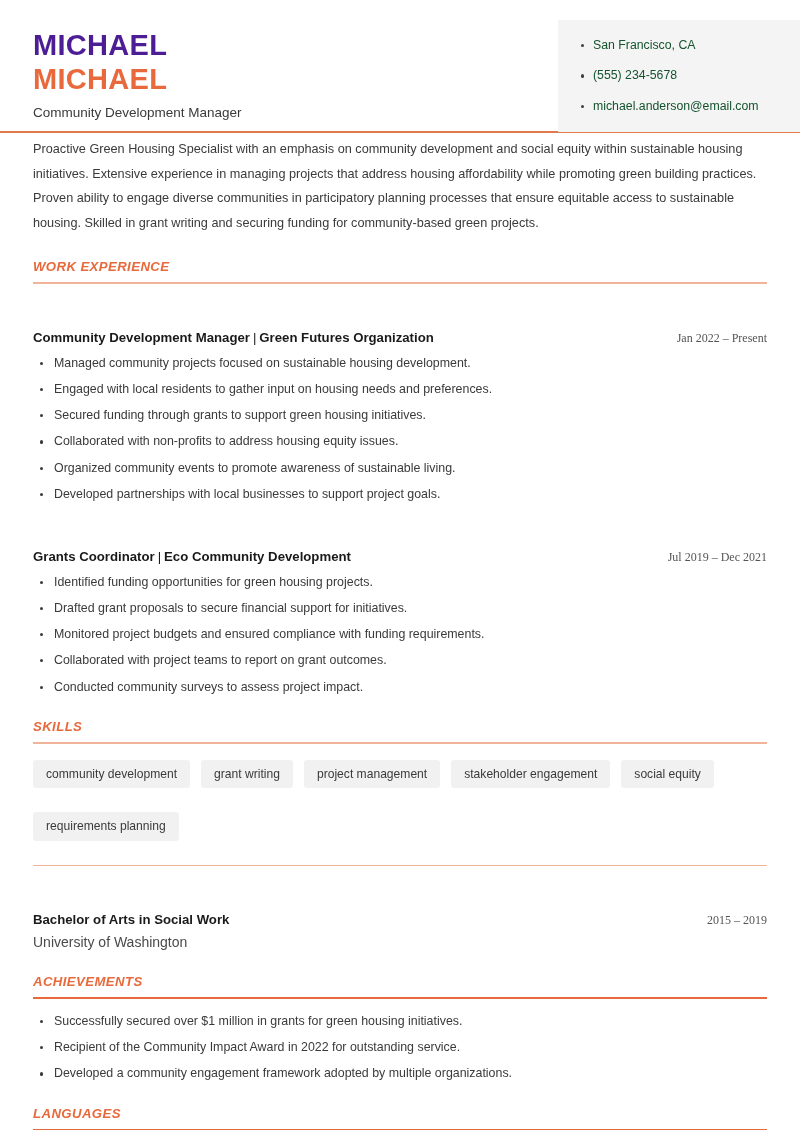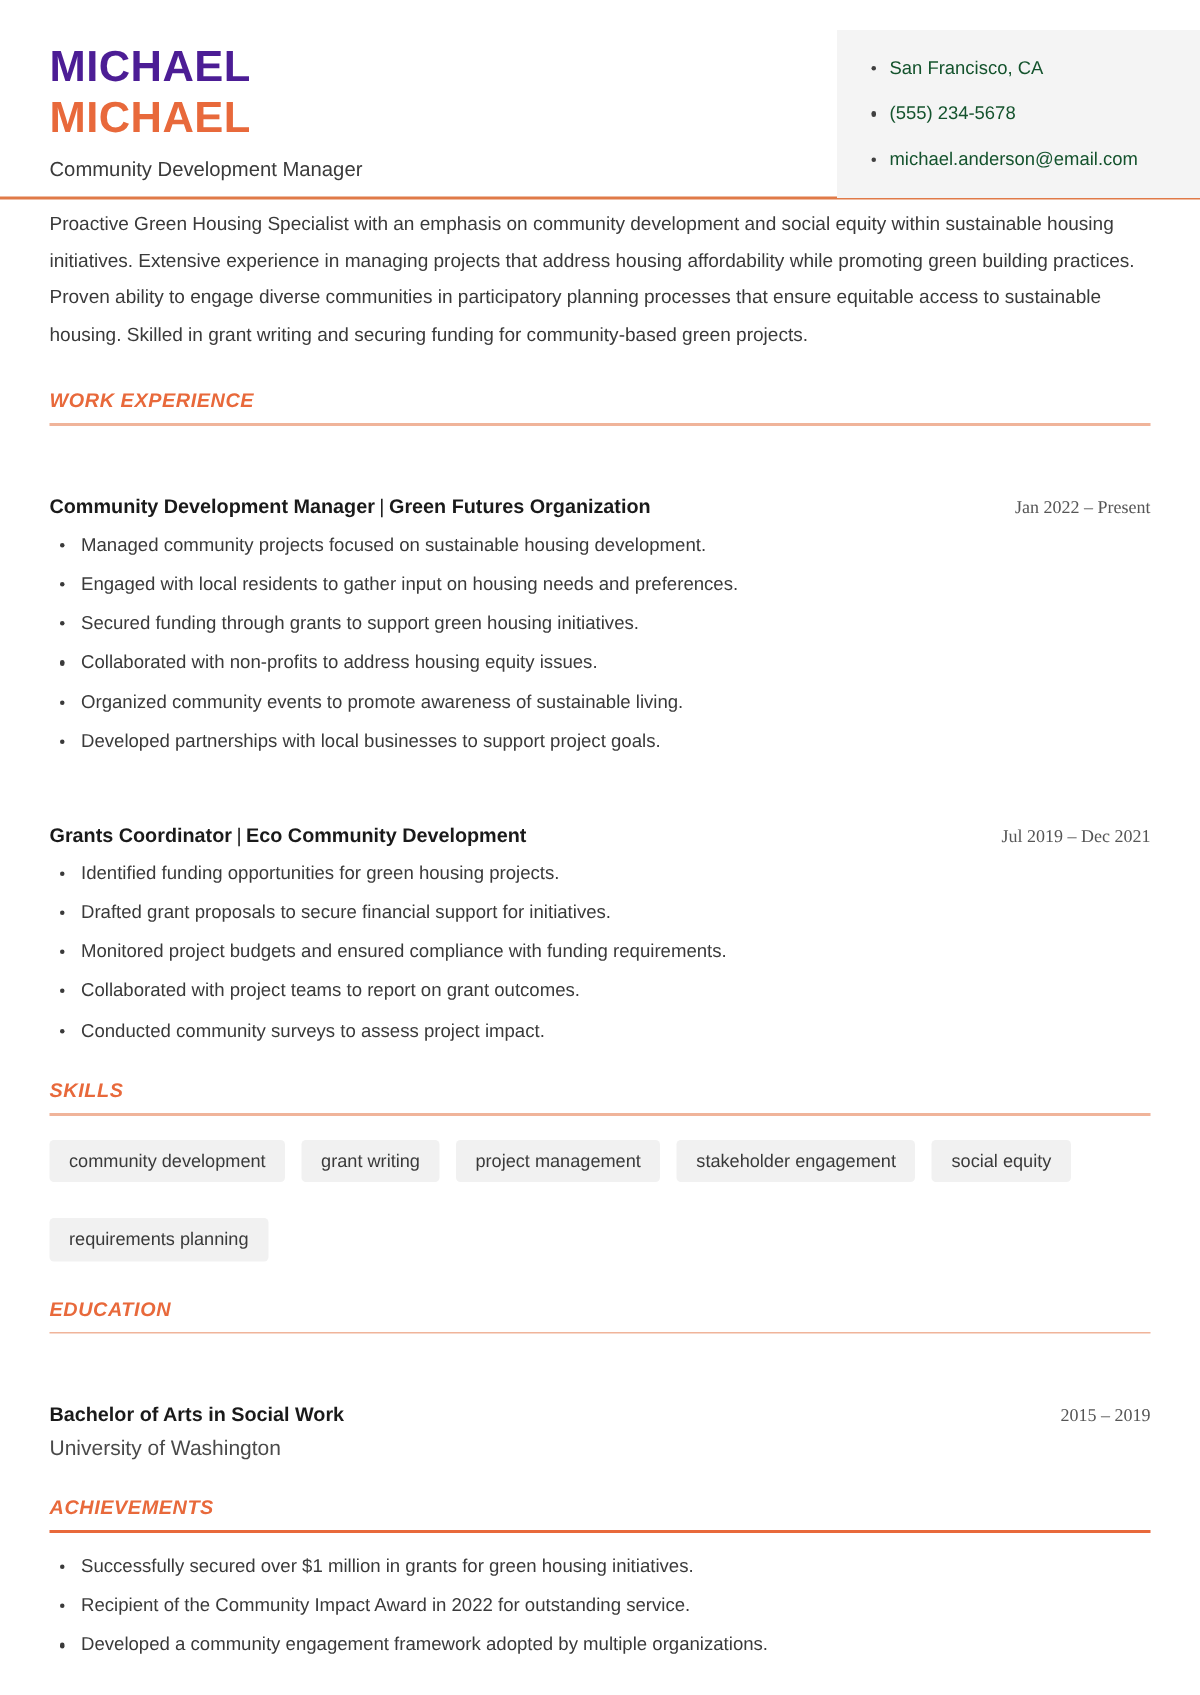--- a/index.html
+++ b/index.html
@@ -282,21 +282,20 @@
         <span class="pill">community development</span>
         <span class="pill">grant writing</span>
         <span class="pill">project management</span>
         <span class="pill">stakeholder engagement</span>
         <span class="pill">social equity</span>
         <span class="pill">requirements planning</span>
       </div>
     </div>
 
     <div class="section">
-      <div class="section-title">EDUCATION</div>
       <div class="section-rule"></div>
       <div class="entry">
         <div class="entry-head">
           <div class="entry-heading">Bachelor of Arts in Social Work</div>
           <div class="entry-date">2015 – 2019</div>
         </div>
         <div class="entry-sub">University of Washington</div>
       </div>
     </div>
 

